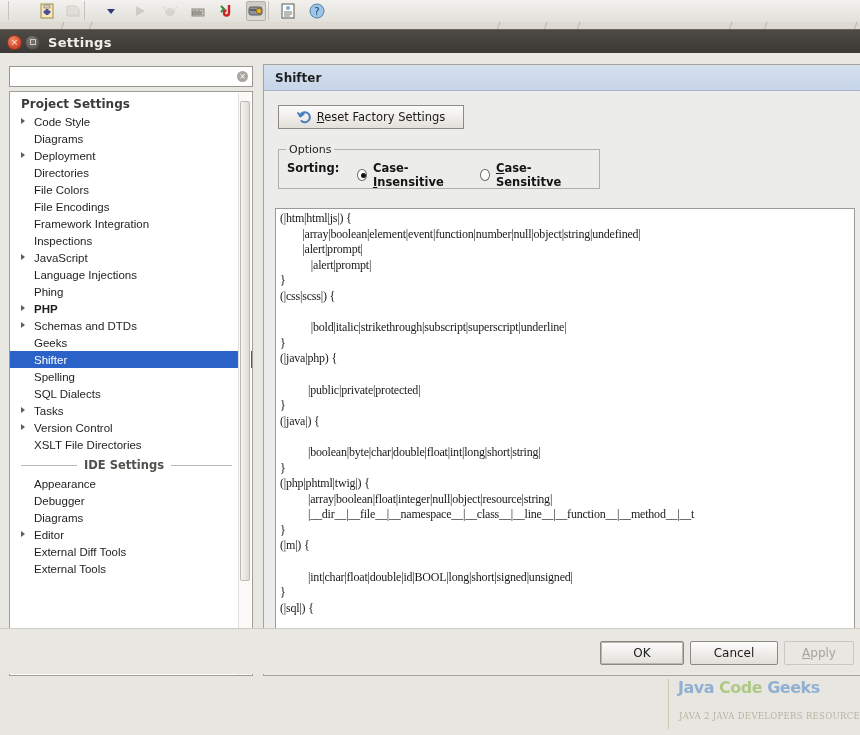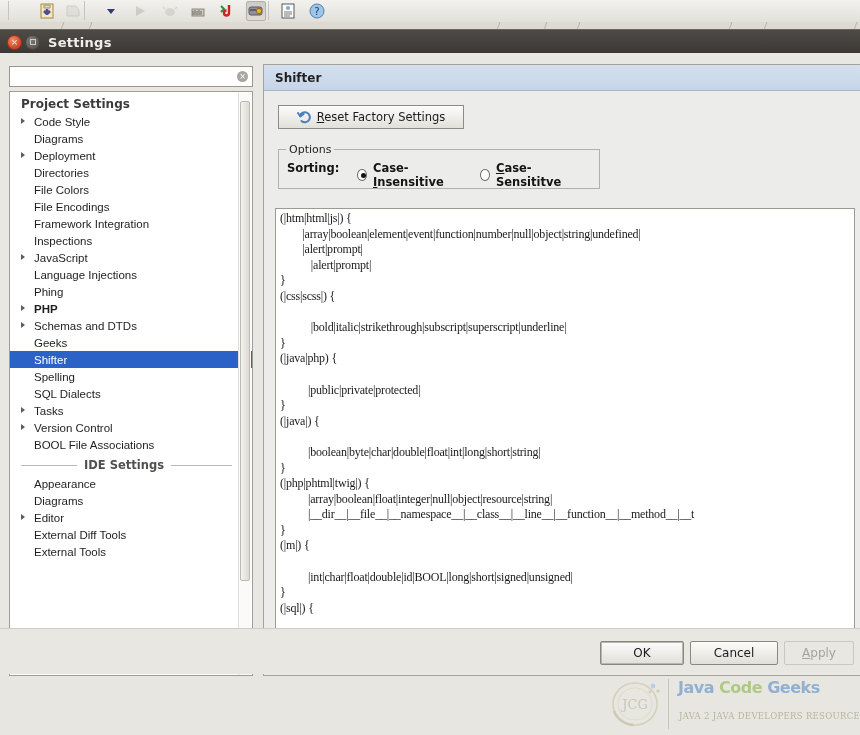--- a/index.html
+++ b/index.html
@@ -643,28 +643,31 @@
           </div>
           <div class="tree-item">
             <span class="arrow"></span>
             <span>Tasks</span>
           </div>
           <div class="tree-item">
             <span class="arrow"></span>
             <span>Version Control</span>
           </div>
           <div class="tree-item">
-            <span>BOOL File Associations</span>
+            <span>XSLT File Directories</span>
           </div>
           <div class="ide-sep">
             <div class="line"></div>
             <span>IDE Settings</span>
           </div>
           <div class="tree-item">
             <span>Appearance</span>
+          </div>
+          <div class="tree-item">
+            <span>Debugger</span>
           </div>
           <div class="tree-item">
             <span>Diagrams</span>
           </div>
           <div class="tree-item">
             <span class="arrow"></span>
             <span>Editor</span>
           </div>
           <div class="tree-item">
             <span>External Diff Tools</span>
@@ -755,31 +758,20 @@
     <div class="btn primary" style="left:600px; width:84px;">OK</div>
     <div class="btn" style="left:690px; width:88px;">Cancel</div>
     <div class="btn disabled" style="left:784px; width:70px;">
         <u>A</u>
         <span>pply</span>
       </div>
   </div>
 
 
   <div class="watermark">
-    <div class="wm-ring">
-      <svg width="54" height="48" viewBox="0 0 54 48">
-        <ellipse cx="27" cy="24" rx="22" ry="21" fill="none" stroke="#c9c4a4" stroke-width="1.6"></ellipse>
-        <ellipse cx="27" cy="24" rx="17" ry="16" fill="none" stroke="#dbd7bb" stroke-width="1.2"></ellipse>
-        <path d="M6 31a22 21 0 0 0 20 14" fill="none" stroke="#bdb89a" stroke-width="2.4"></path>
-        <text x="27" y="29" font-size="13" text-anchor="middle" fill="#b9b496" font-family="DejaVu Serif">JCG</text>
-        <circle cx="45" cy="6" r="2.4" fill="#9fc0de"></circle>
-        <circle cx="50" cy="11" r="1.7" fill="#aecb87"></circle>
-        <circle cx="42" cy="12" r="1.4" fill="#c9c4a4"></circle>
-      </svg>
-    </div>
     <div class="wm-divider"></div>
     <div class="wm-title">
       <span class="blue">Java</span>
       <span class="green">Code</span>
       <span class="blue">Geeks</span>
     </div>
     <div class="wm-sub">JAVA 2 JAVA DEVELOPERS RESOURCE CENTER</div>
   </div>
 
 </div>

